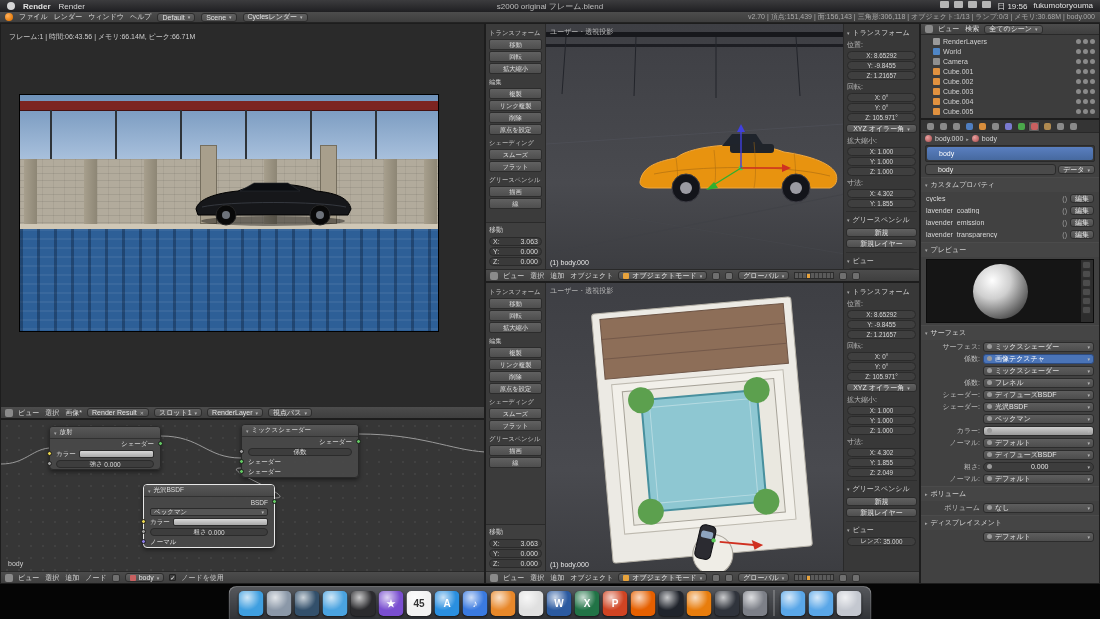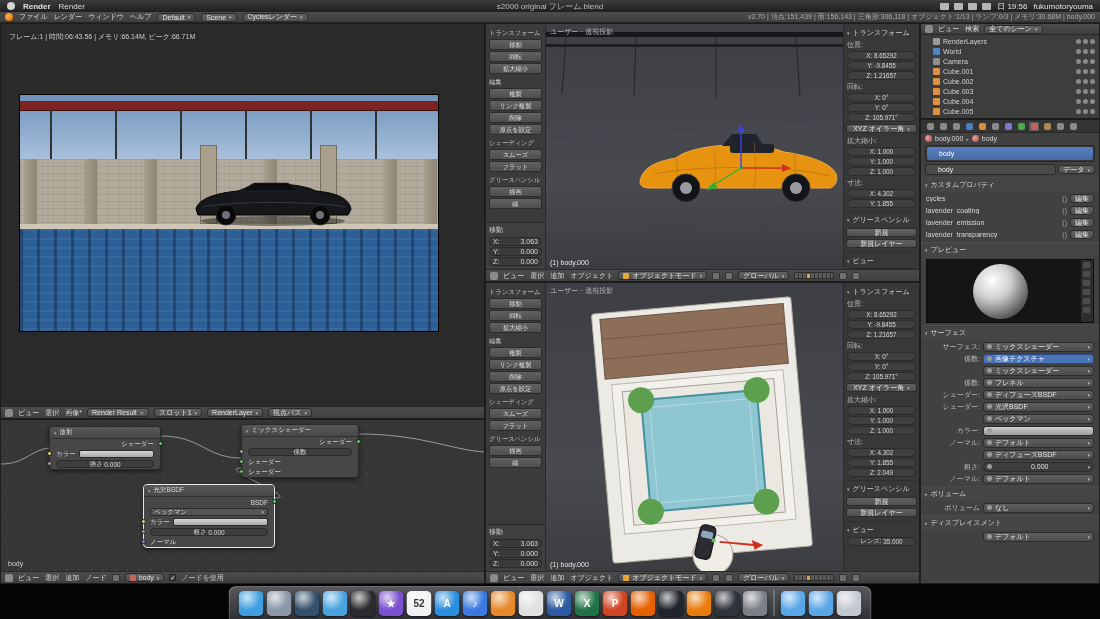--- a/index.html
+++ b/index.html
@@ -6,21 +6,21 @@
 html,body{background:#000}
 .screen{position:relative;width:1100px;height:619px;background:#050505;overflow:hidden;
  font-family:"Liberation Sans",sans-serif;font-size:7px;color:#ccc;-webkit-font-smoothing:antialiased}
 
 
 .menubar{position:absolute;left:0;top:0;right:0;height:12px;background:linear-gradient(#3c3c3e,#1f1f22);
  display:flex;align-items:center;gap:8px;padding:0 7px;font-size:8px;color:#e2e2e2;z-index:50}
 .apple{width:8px;height:8px;border-radius:50%;background:#d6d6d6;flex:none}
 .mb-app{font-weight:bold}
 .mb-title{position:absolute;left:50%;transform:translateX(-50%);color:#bdbdbd}
-.mb-right{margin-left:auto;display:flex;gap:6px;align-items:center}
+.mb-right{margin-left:auto;display:flex;gap:6px;}
 .mb-icon{width:9px;height:7px;background:#b5b5b5;border-radius:1px}
 
 
 .infobar{position:absolute;left:0;top:12px;right:0;height:11px;background:linear-gradient(#4c4c4c,#3d3d3d);
  border-bottom:1px solid #232323;display:flex;align-items:center;gap:6px;padding:0 5px;z-index:40;white-space:nowrap}
 .blogo{width:8px;height:8px;border-radius:50%;background:radial-gradient(circle at 35% 35%,#ffb25e,#e87d0d 70%);flex:none}
 .menu-item{color:#dcdcdc}
 .btn{display:inline-flex;align-items:center;gap:3px;background:linear-gradient(#616161,#4f4f4f);
  border:1px solid #2d2d2d;border-radius:3px;color:#e3e3e3;height:9px;padding:0 4px;white-space:nowrap}
 .caret{font-size:5px;color:#b9b9b9}
@@ -1027,21 +1027,21 @@
         <span class="dock-icon" style="--c: #4aa3e0;">
           <span style="color: rgb(255, 255, 255);"></span>
         </span>
         <span class="dock-icon" style="--c: #2b2b2e;">
           <span style="color: rgb(255, 255, 255);"></span>
         </span>
         <span class="dock-icon" style="--c: #7a4fd0;">
           <span style="color: rgb(255, 255, 255);">★</span>
         </span>
         <span class="dock-icon" style="--c: #f2f2f2;">
-          <span style="color: rgb(51, 51, 51);">52</span>
+          <span style="color: rgb(51, 51, 51);">45</span>
         </span>
         <span class="dock-icon" style="--c: #2a8fe0;">
           <span style="color: rgb(255, 255, 255);">A</span>
         </span>
         <span class="dock-icon" style="--c: #3a7ae0;">
           <span style="color: rgb(255, 255, 255);">♪</span>
         </span>
         <span class="dock-icon" style="--c: #e8882a;">
           <span style="color: rgb(255, 255, 255);"></span>
         </span>

